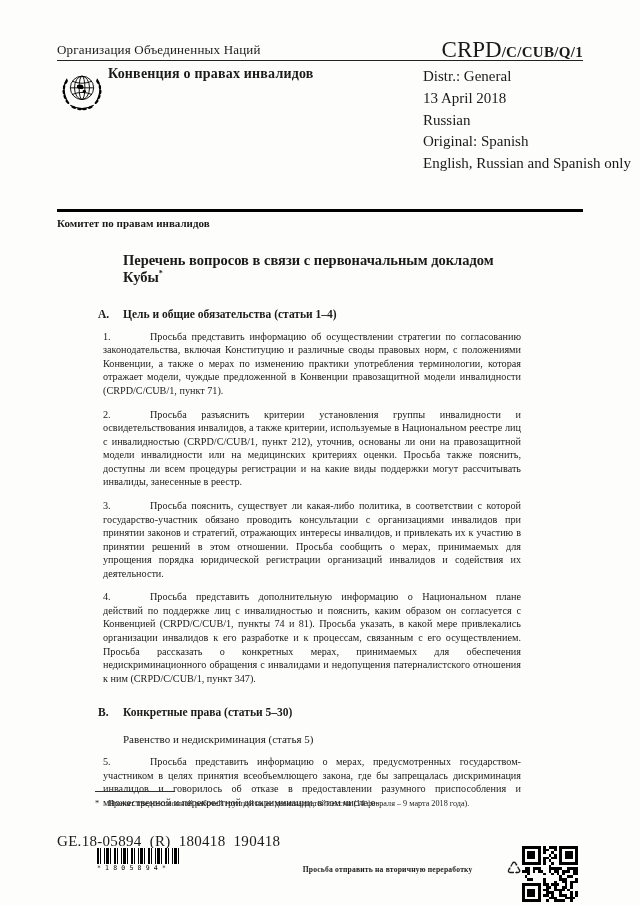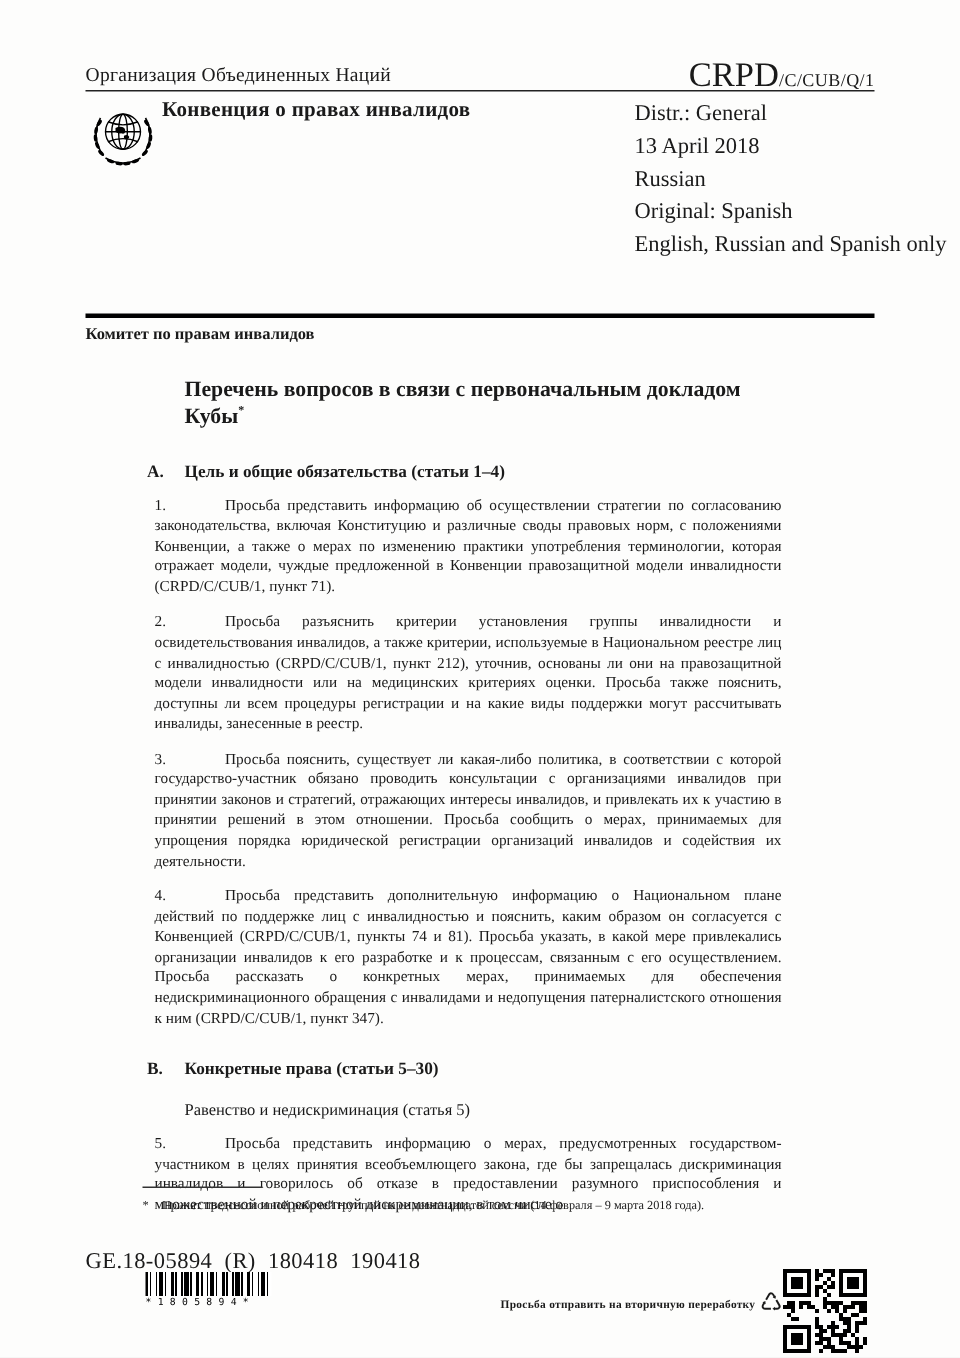--- a/index.html
+++ b/index.html
@@ -17,21 +17,21 @@
     overflow:hidden;
   }
 
   
   .top-row {
     position:absolute; top:38px; left:57px; right:57px;
     display:flex; justify-content:space-between; align-items:center;
   }
   .org-name { font-size:13px; letter-spacing:.2px; }
   .doc-symbol { font-size:23px; line-height:1; }
-  .doc-symbol .suffix { font-size:12px; letter-spacing:.3px; }
+  .doc-symbol .suffix { font-size:15px; letter-spacing:.3px;font-weight:bold; }
   .rule-thin {
     position:absolute; top:60px; left:57px; right:57px;
     height:0; border-top:1.4px solid #222;
   }
   .header-main { position:absolute; top:66px; left:57px; right:57px; display:flex; }
   .emblem { width:50px; height:48px; flex:0 0 50px; margin-top:2px; }
   .conv-title {
     margin-left:1px; width:255px;
     font-size:14px; font-weight:bold; line-height:1.2;
     letter-spacing:.2px;
@@ -78,21 +78,21 @@
       #000 7px 8px, #fff 8px 9px, #000 9px 12px, #fff 12px 13px,
       #000 13px 14px, #fff 14px 17px);
   }
   .bc-text {
     margin-top:0; font-family:"DejaVu Sans Mono", monospace;
     font-size:6.5px; letter-spacing:4.2px; white-space:nowrap; color:#000;
   }
   .recycle-row {
     position:absolute; right:118px; top:861px;
     display:flex; align-items:center;
-    font-size:7.6px; font-weight:bold; letter-spacing:.2px;
+    font-size:7.6px; font-weight:bold; letter-spacing:.2px;gap:31px;
   }
   .recycle-icon { font-size:17px; font-weight:normal; line-height:1; margin-left:3px; transform:translateY(-1px); }
   .qr { position:absolute; left:522px; top:846px; width:56px; height:56px; }
 </style>
 </head>
 <body>
 
 <div class="page">
 
   <div class="top-row">

